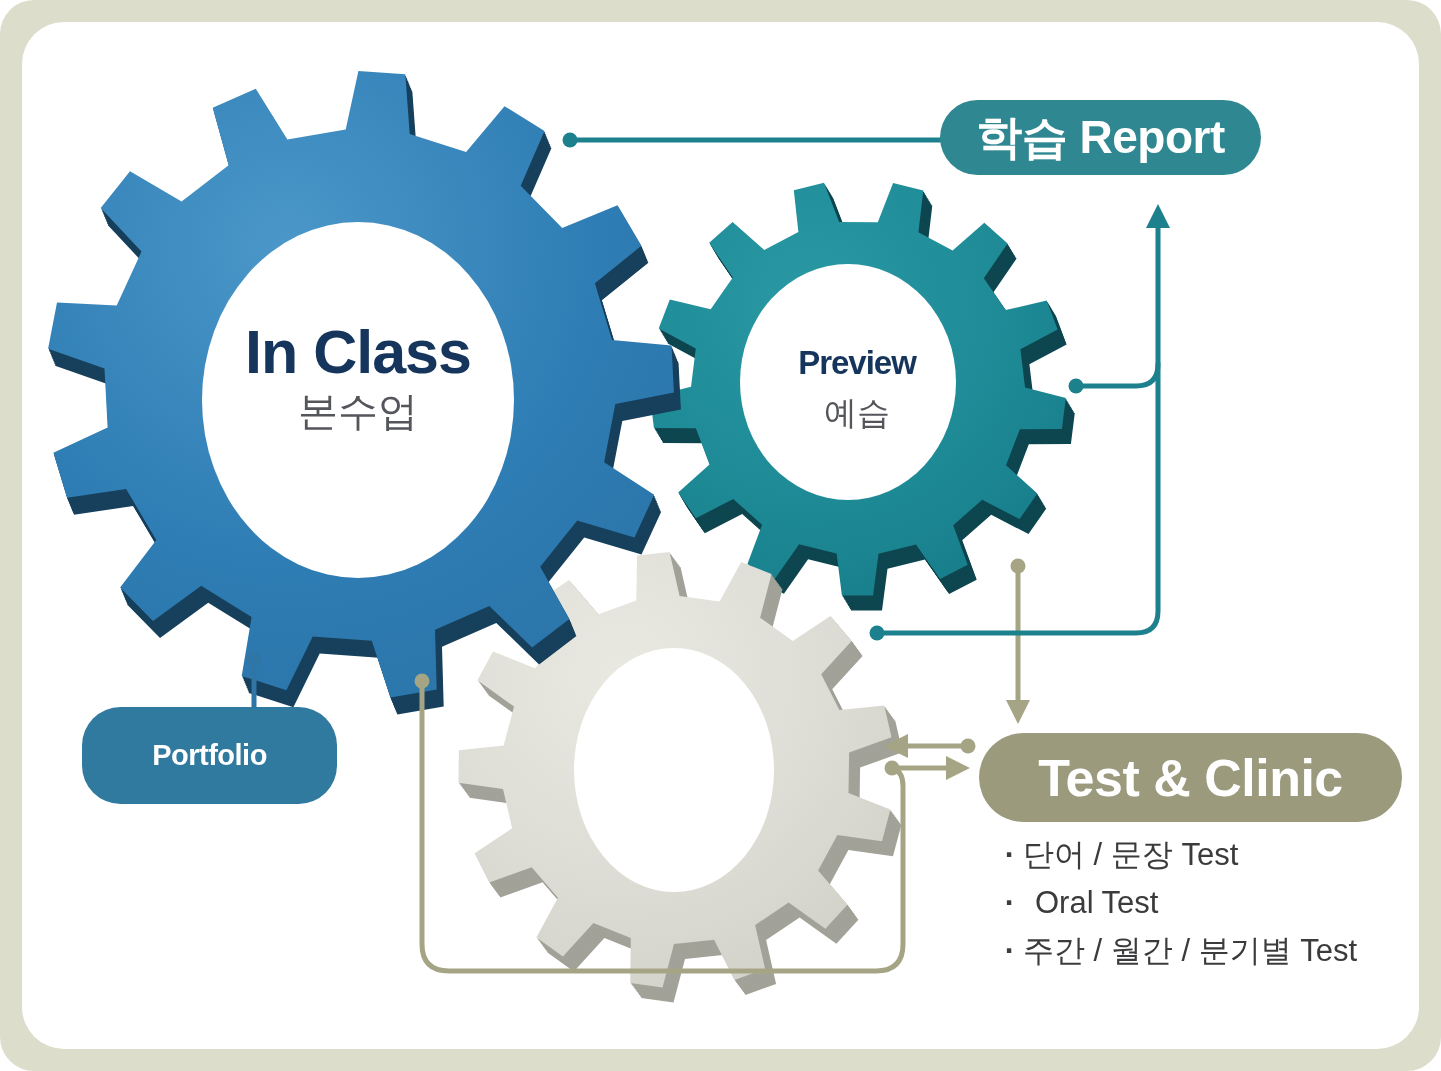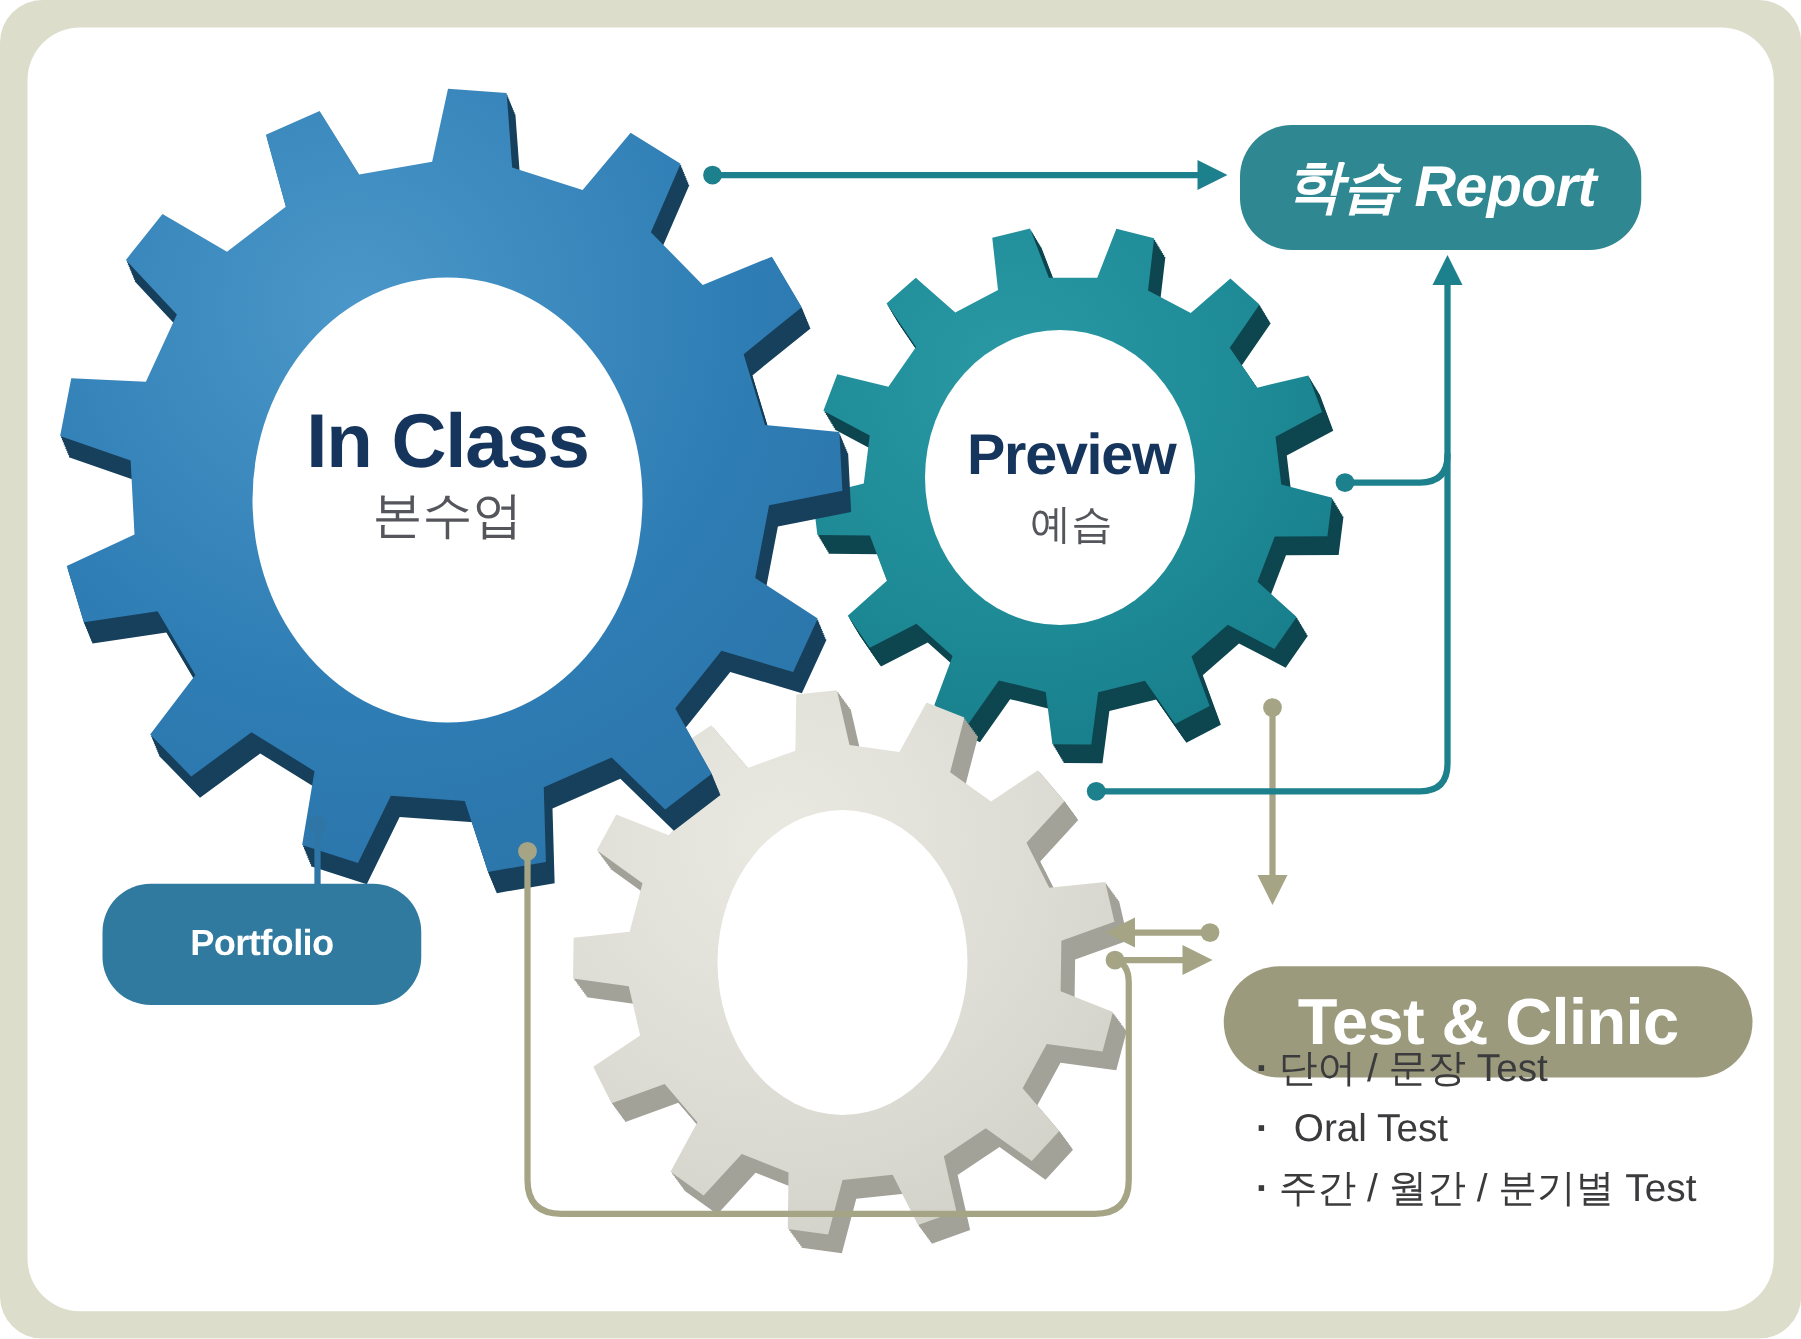--- a/index.html
+++ b/index.html
@@ -21,37 +21,37 @@
   .s-blue{stroke:var(--blue-arrow);}  .f-blue{fill:var(--blue-arrow);}
 
   
   .gear-label{position:absolute;transform:translate(-50%,-50%);text-align:center;z-index:4;white-space:nowrap;}
   .g-title{color:var(--gear-title);font-weight:700;letter-spacing:-1px;line-height:1.05;}
   .g-sub{color:var(--gear-subtitle);font-weight:500;margin-top:10px;}
   .lbl-inclass{left:358px;top:380px;}
   .lbl-inclass .g-title{font-size:61px;}
   .lbl-inclass .g-sub{font-size:40px;margin-top:0;}
   .lbl-preview{left:857px;top:391px;}
-  .lbl-preview .g-title{font-size:46px;}
+  .lbl-preview .g-title{font-size:33px;}
   .lbl-preview .g-sub{font-size:33px;}
   .lbl-review{left:672px;top:767px;}
   .lbl-review .g-title{font-size:44px;}
   .lbl-review .g-sub{font-size:33px;}
 
   
   .badge{
     position:absolute;z-index:4;display:flex;align-items:center;justify-content:center;
     color:var(--badge-text);font-weight:700;white-space:nowrap;letter-spacing:-0.5px;
   }
-  .badge-report{left:992px;top:100px;width:321px;height:100px;border-radius:41.5px;
-    background:var(--report-badge-bg);font-size:46px;font-style:italic;}
+  .badge-report{left:940px;top:100px;width:321px;height:75px;border-radius:41.5px;
+    background:var(--report-badge-bg);font-size:46px;}
   .badge-portfolio{left:82px;top:707px;width:255px;height:97px;border-radius:38.5px;
     background:var(--portfolio-badge-bg);font-size:29px;}
   .badge-testclinic{left:979px;top:733px;width:423px;height:89px;border-radius:44.5px;
-    background:var(--test-clinic-badge-bg);font-size:52px;margin-top:40px;}
+    background:var(--test-clinic-badge-bg);font-size:52px;}
 
   
   .bullet-list{position:absolute;left:999px;top:831px;z-index:4;}
   .bullet-row{display:flex;align-items:center;height:48px;color:var(--list-text);
     font-size:31px;font-weight:500;white-space:nowrap;}
   .bullet-row .b{width:22px;text-align:center;font-weight:700;flex:0 0 auto;}
   .bullet-row .t{margin-left:2px;}
   .bullet-row:nth-child(2) .t{margin-left:14px;}
 </style>
 </head>

